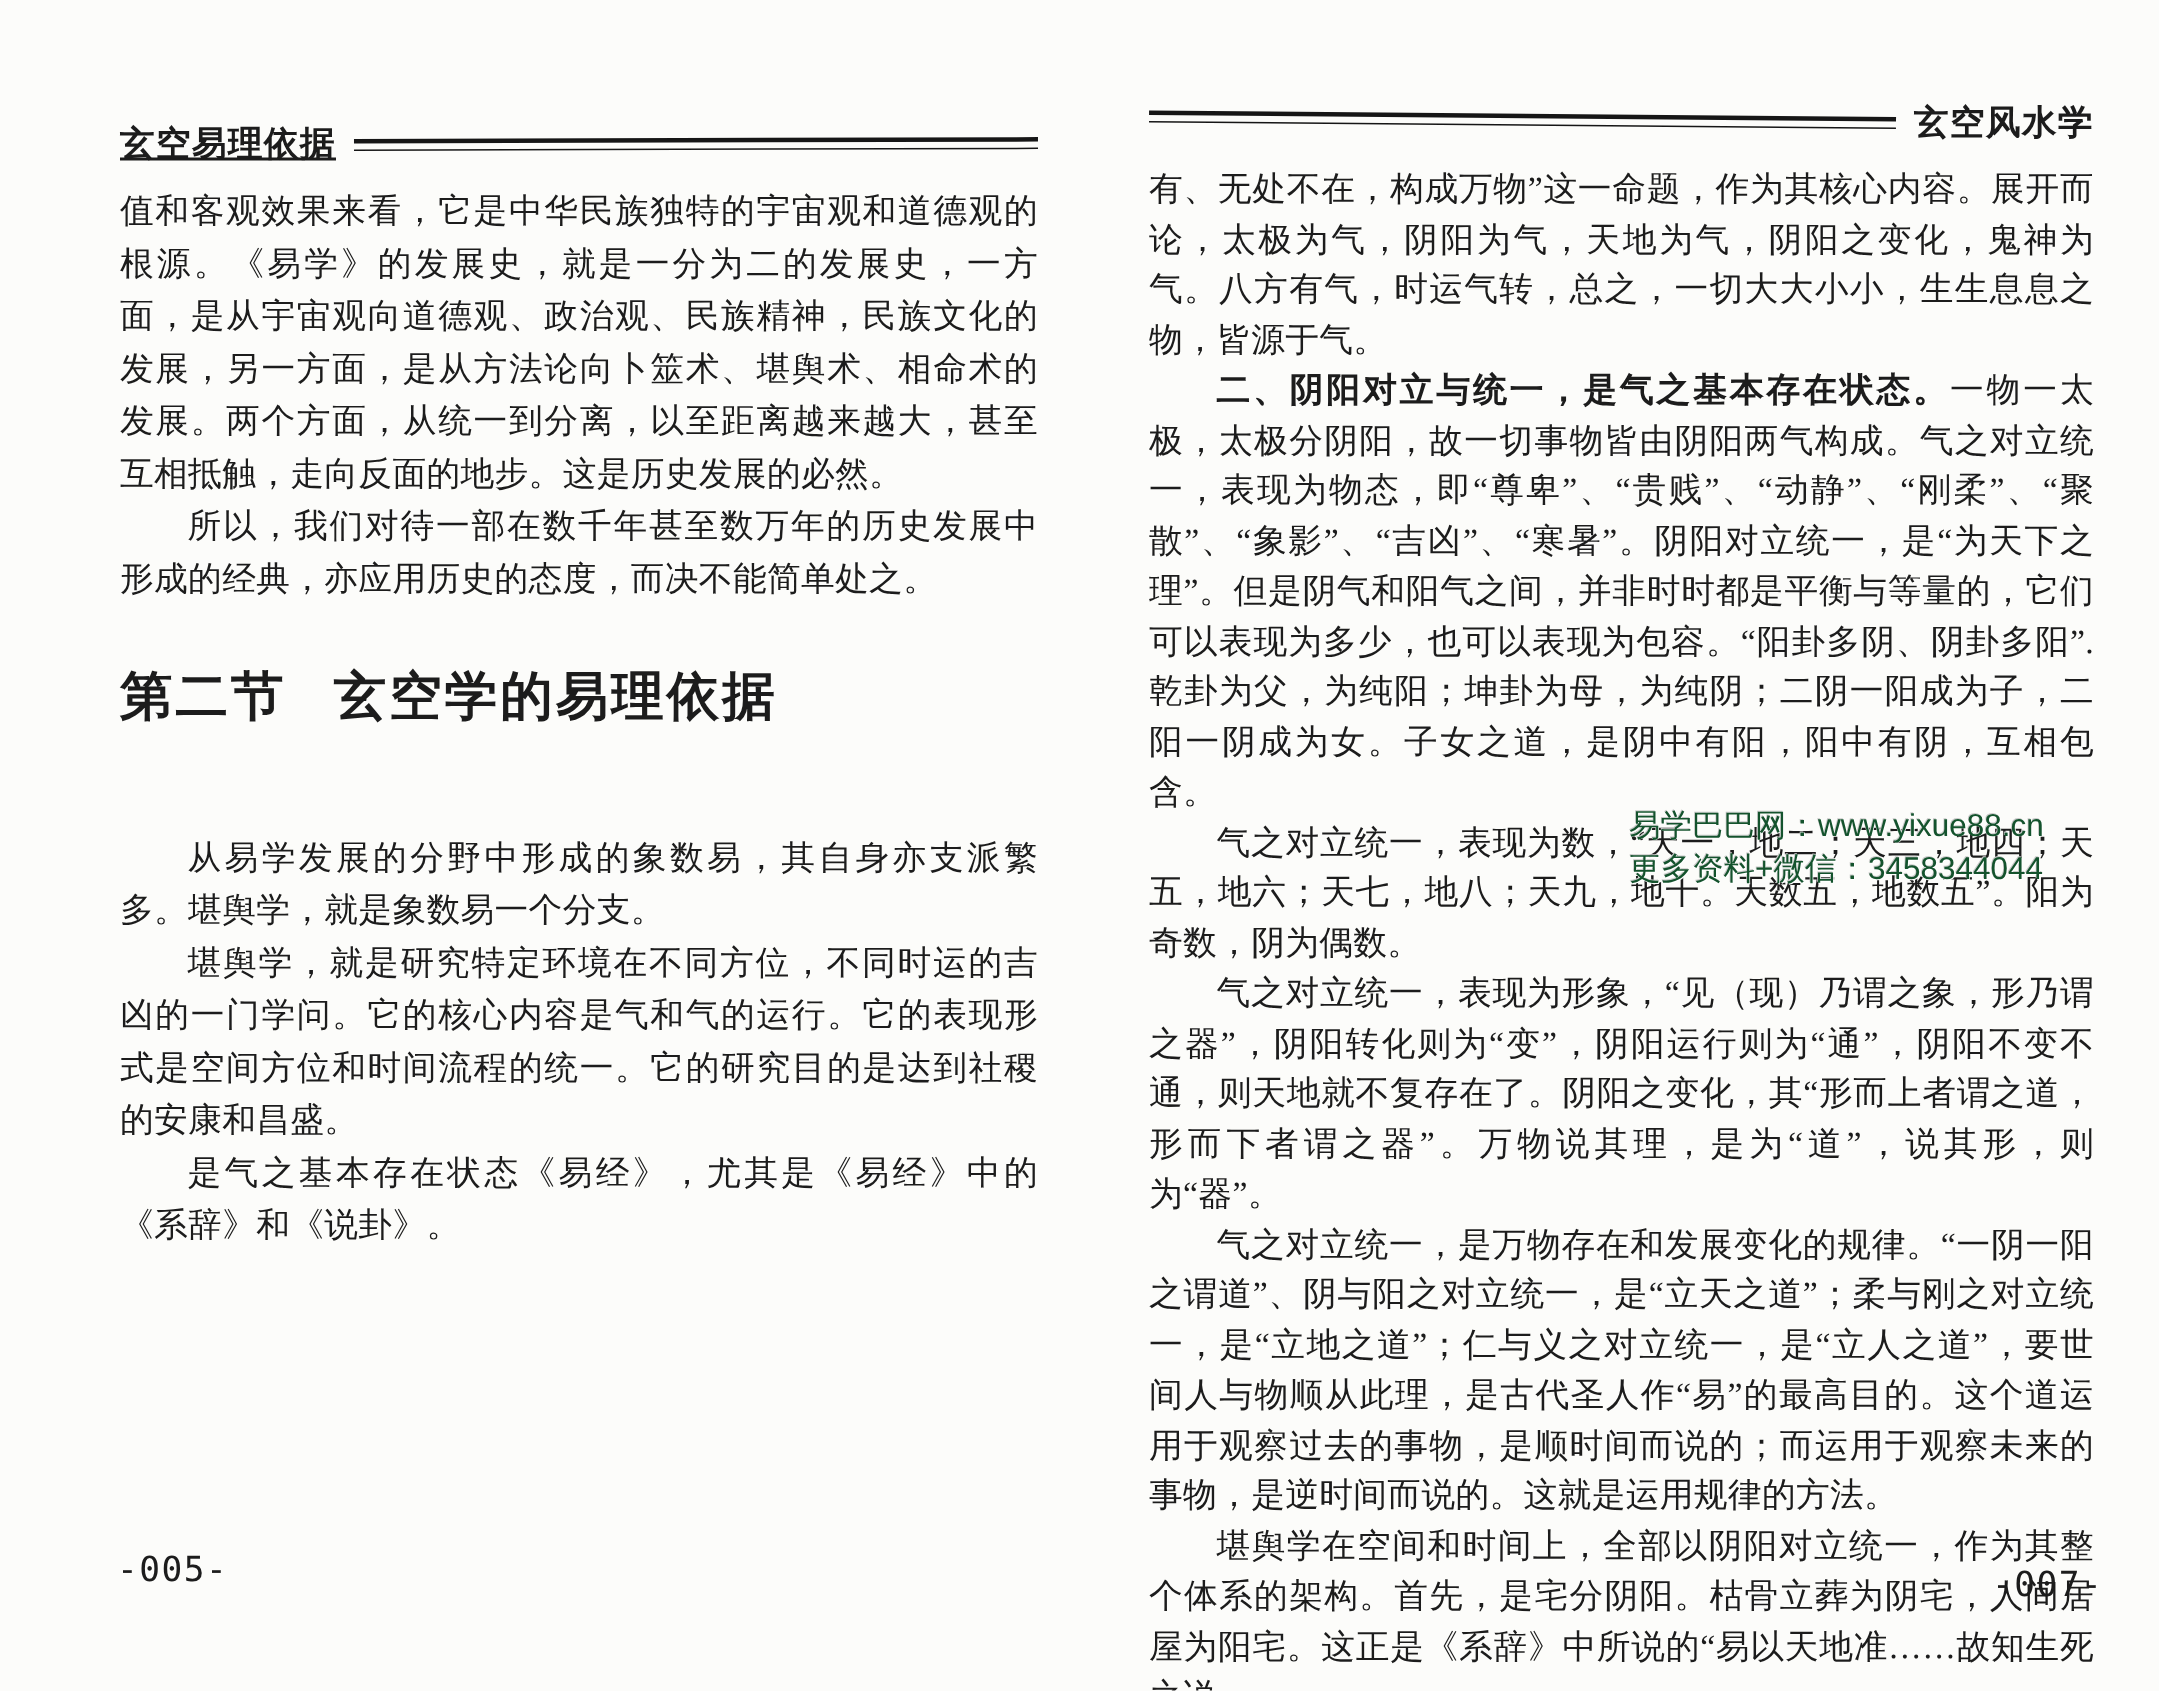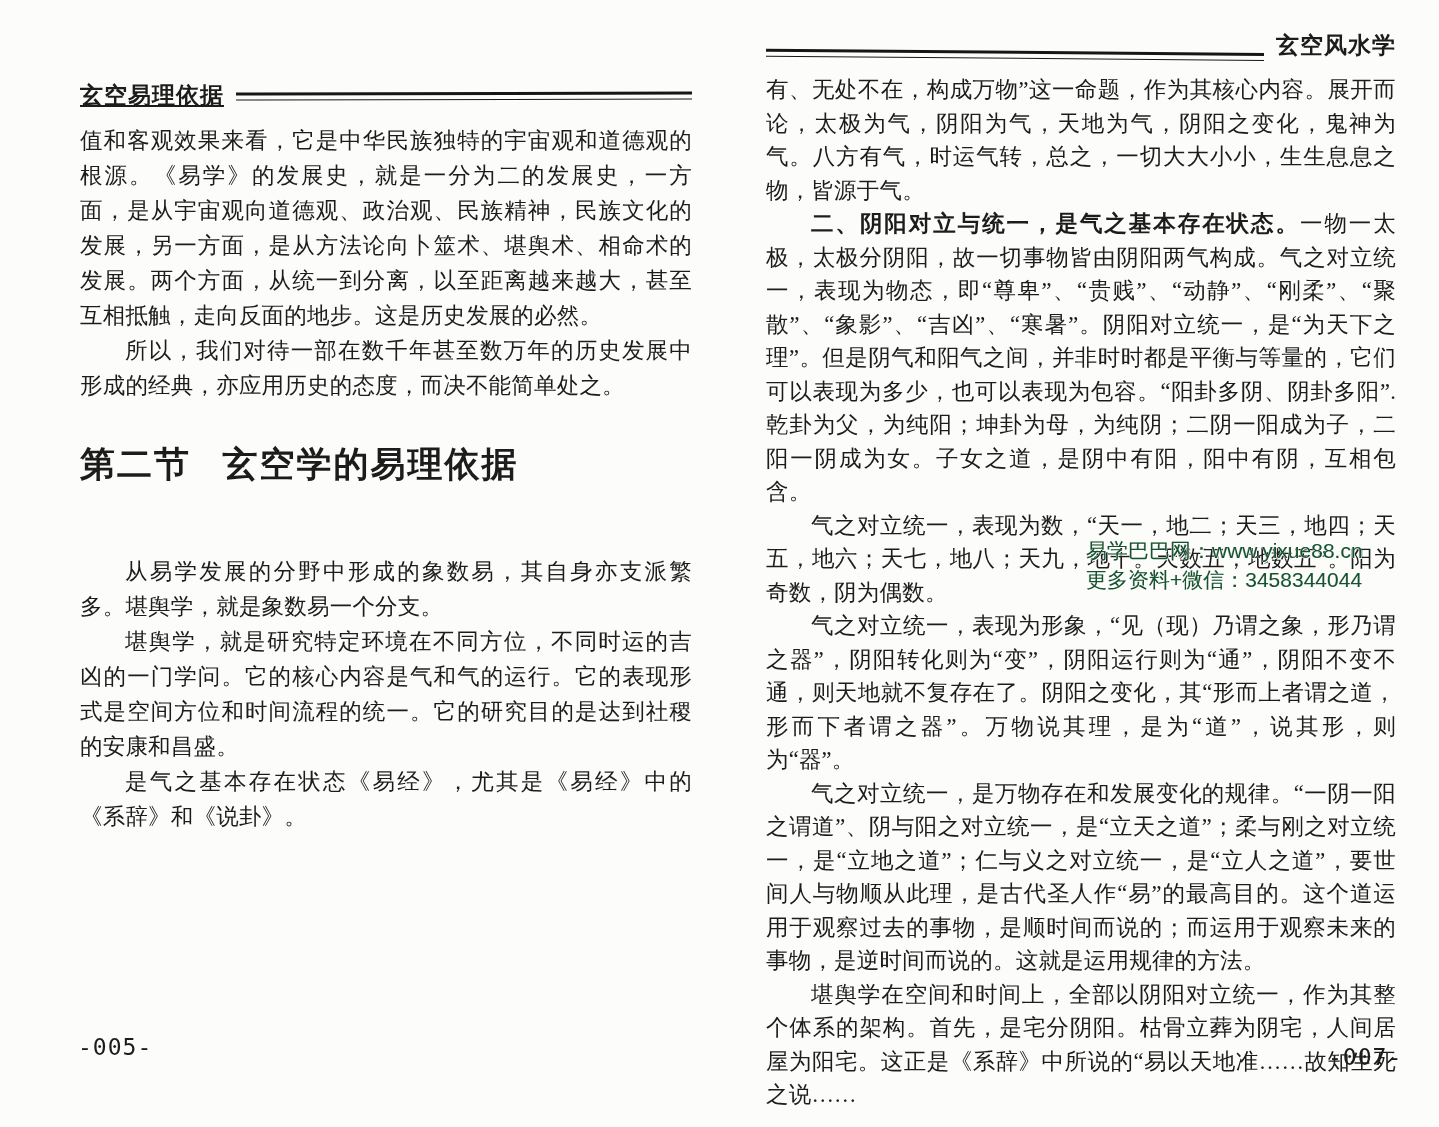--- a/index.html
+++ b/index.html
@@ -21,21 +21,21 @@
     height: 1127px;
   }
   .page-left  { left: 80px;  width: 612px; }
   .page-right { left: 766px; width: 630px; }
 
   .running-header-row {
     display: flex;
     align-items: center;
   }
   .page-left  .running-header-row { margin-top: 80px; text-decoration: underline; }
-  .page-right .running-header-row { margin-top: 30px; align-items: flex-end; }
+  .page-right .running-header-row { margin-top: 66px; }
 
   .running-header-label {
     font-family: "Liberation Sans", "DejaVu Sans", sans-serif;
     font-weight: bold;
     font-size: 23px;
     letter-spacing: 1px;
     white-space: nowrap;
   }
   .header-rule {
     flex: 1;

